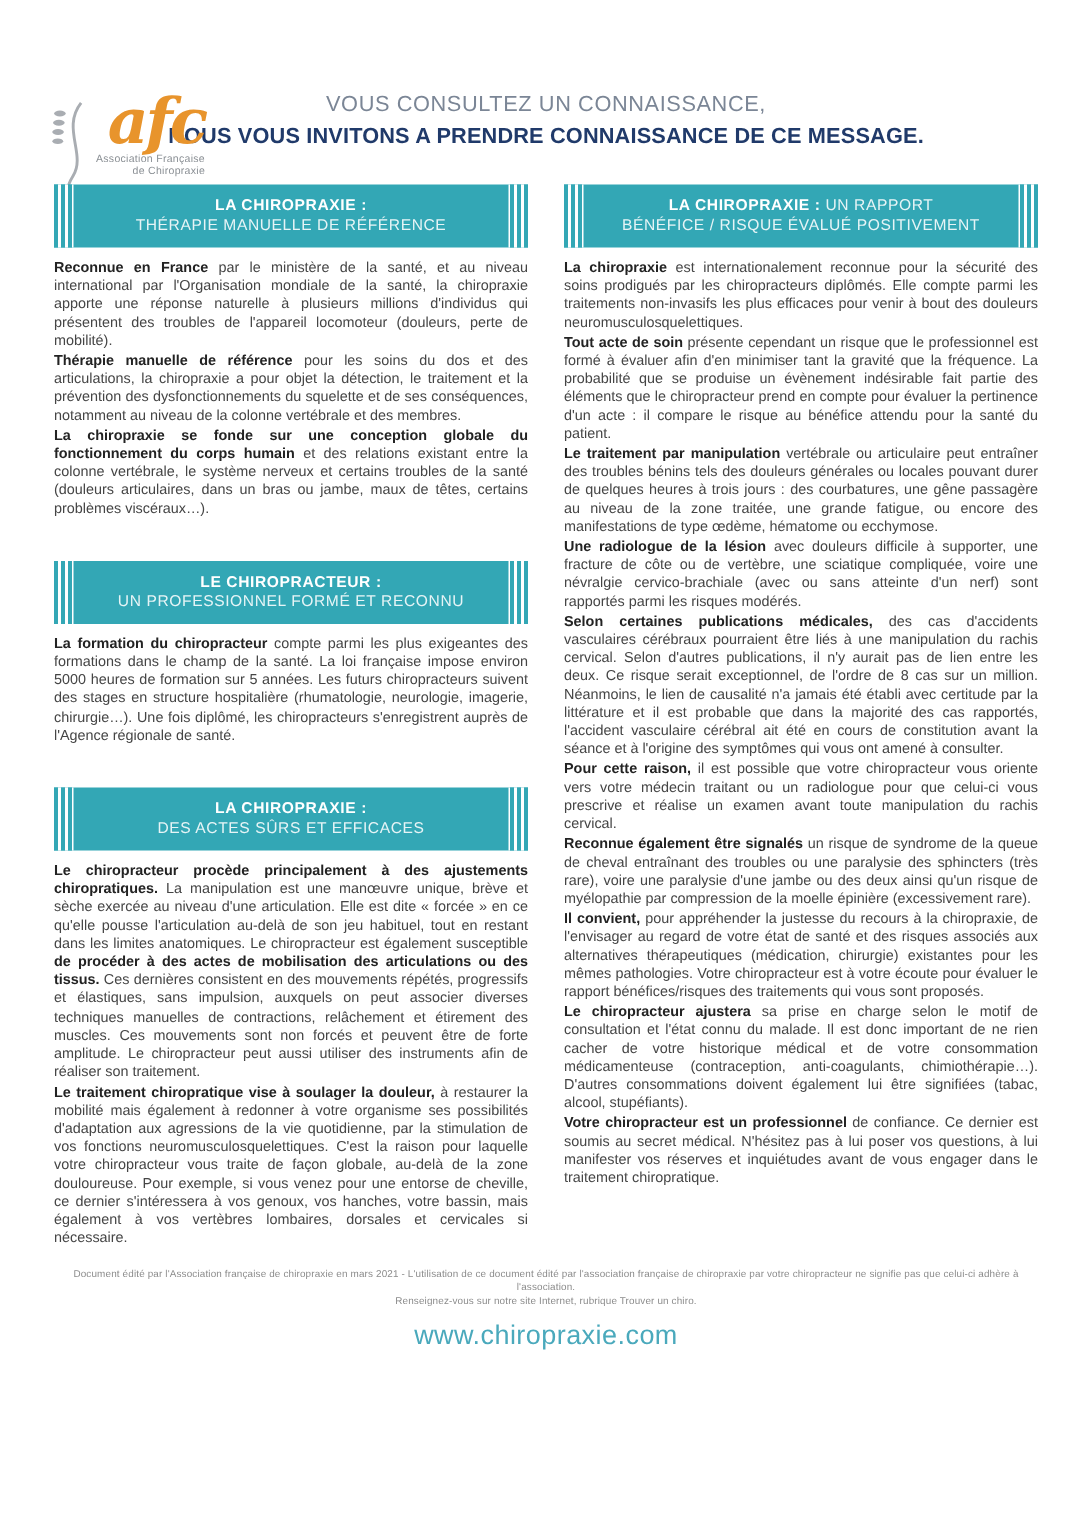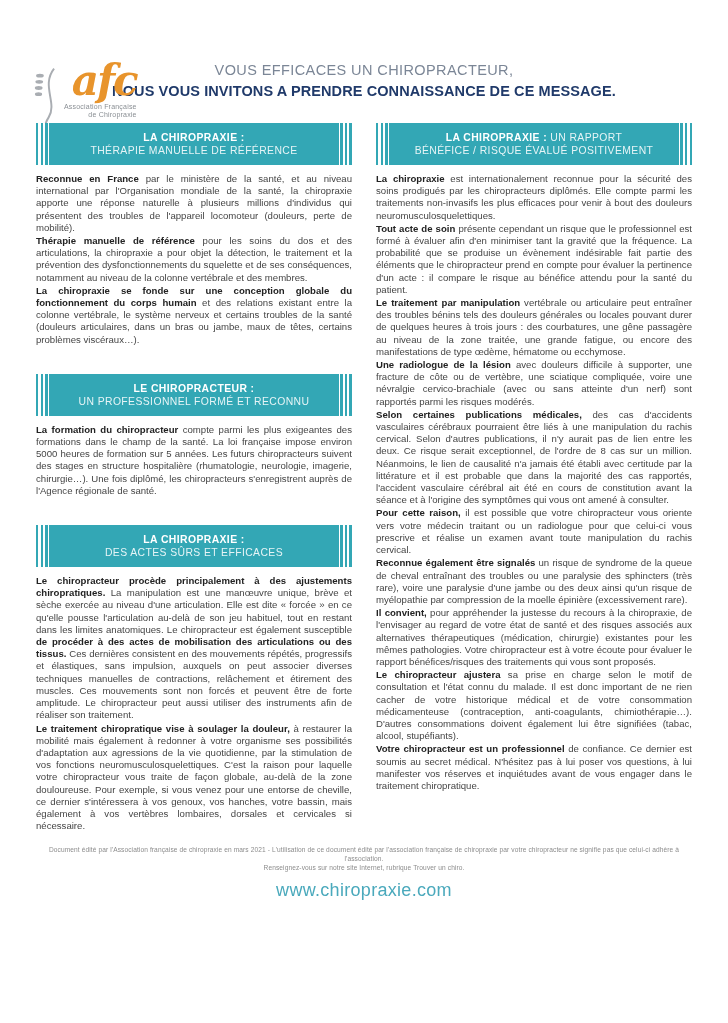--- a/index.html
+++ b/index.html
@@ -75,21 +75,21 @@
         <div class="afc">afc</div>
         <div class="logo-caption">
           <div>Association Française</div>
           <div>de Chiropraxie</div>
         </div>
       </div>
     </div>
 
 
     <div class="subtitle">
-      <div class="subtitle1">VOUS EFFICACES UN CHIROPRACTEUR,</div>
+      <div class="subtitle1">VOUS CONSULTEZ UN CONNAISSANCE,</div>
       <div class="subtitle2">NOUS VOUS INVITONS A PRENDRE CONNAISSANCE DE CE MESSAGE.</div>
     </div>
   </header>
 
   <main class="columns">
     <div class="col">
         <section class="doc-section">
           <div class="sec-head">
             <div class="sec-head-line"><strong>LA CHIROPRAXIE :</strong></div>
             <div class="sec-head-line">THÉRAPIE MANUELLE DE RÉFÉRENCE</div>

